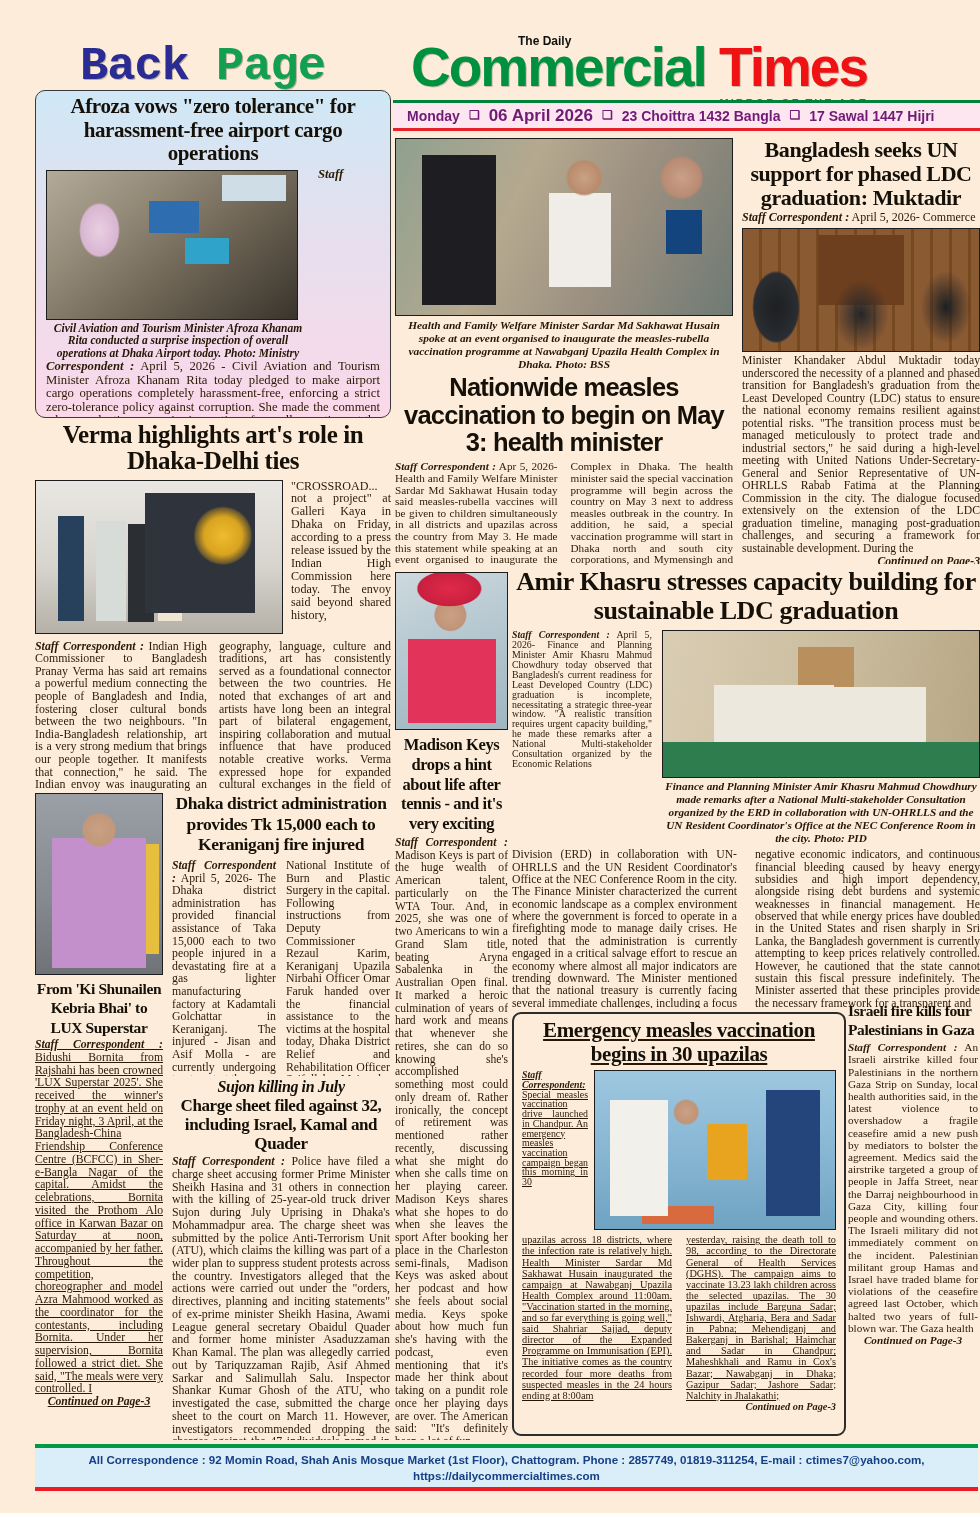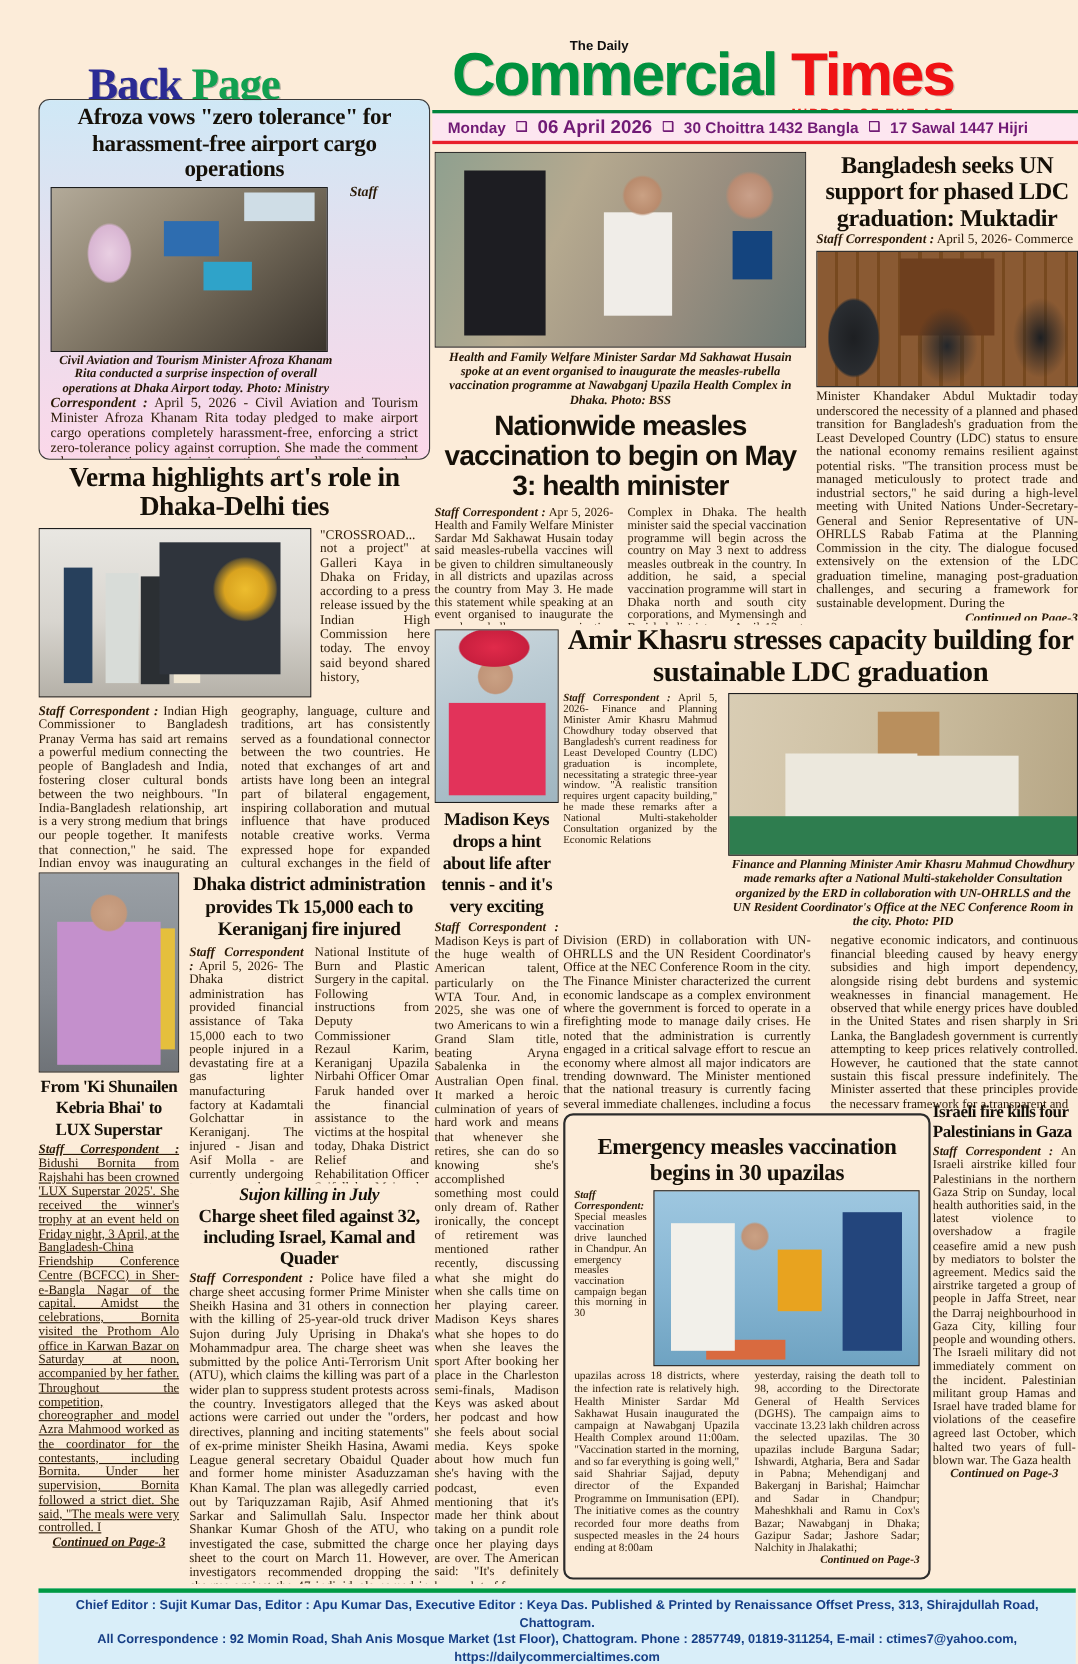--- a/index.html
+++ b/index.html
@@ -3,22 +3,22 @@
 <meta charset="utf-8">
 <style>
   * { margin:0; padding:0; box-sizing:border-box; }
   html,body { background:#e9e2d5; }
   .page {
     position:relative; width:980px; height:1513px; margin:0 auto;
     background:#fcecd9; overflow:hidden;
     font-family:"Liberation Serif", serif; color:#271605;
   }
   
-  .backpage { position:absolute; left:80px; top:52px; font-family:Liberation Serif, serif;
-    font-weight:bold; font-size:41px; letter-spacing:-1px; text-shadow:1px 1px 0 rgba(60,60,60,.35); }
+  .backpage { position:absolute; left:80px; top:40px; font-family:Liberation Mono, monospace;
+    font-weight:bold; font-size:47px; letter-spacing:-1px; text-shadow:1px 1px 0 rgba(60,60,60,.35); }
   .backpage .w1 { color:#2b2b94; }
   .backpage .w2 { color:#12a050; }
   .masthead { position:absolute; left:400px; top:28px; width:478px; text-align:center; }
   .the-daily { position:absolute; left:118px; top:6px; font-family:"Liberation Sans",sans-serif;
     font-weight:bold; font-size:12px; color:#101010; }
   .mast-title { padding-top:12px; font-family:"Liberation Sans",sans-serif; font-weight:bold;
     font-size:55px; letter-spacing:-2px; line-height:1; white-space:nowrap; text-shadow:1px 1px 0 rgba(80,80,80,.3);}
   .mast-title .green { color:#00913e; }
   .mast-title .red { color:#f01114; }
   .mirror { margin-top:2px; padding-right:10px; text-align:right; font-family:"Liberation Sans",sans-serif;
@@ -95,21 +95,21 @@
   
   .afroza-box { left:35px; top:90px; width:356px; height:328px;
     background:linear-gradient(180deg,#cfe8f6 0%,#e6dfee 45%,#fbd8e9 100%);
     border:1.5px solid #3a3a3a; border-radius:10px; padding:4px 10px; }
   .afroza-box .headline { font-size:21px; line-height:1.12; }
   .afroza-box .body-t { font-size:12.7px; line-height:1.06; margin-top:2px; }
   .afroza-fig { float:left; width:264px; margin:2px 8px 0 0; }
   .afroza-fig .photo { width:252px; height:150px; }
   .afroza-fig .caption { font-size:11.5px; line-height:1.12; margin-top:2px; }
   .emer-box { left:512px; top:1012px; width:334px; height:424px;
-    border:2px solid #2c2c2c; border-radius:9px; padding:16px 8px; }
+    border:2px solid #2c2c2c; border-radius:9px; padding:4px 8px;text-decoration:underline; }
   
   .footer { position:absolute; left:35px; top:1444px; width:943px;
     border-top:4px solid #009a44; border-bottom:4px solid #ed1c24;
     background:#d9eef9; padding:4px 6px; text-align:center;
     font-family:"Liberation Sans",sans-serif; font-weight:bold; font-size:11.6px;
     line-height:1.35; color:#173f86; }
 </style>
 </head>
 <body>
 
@@ -125,21 +125,21 @@
       <span class="green">Commercial</span>
       <span class="red">Times</span>
     </div>
     <div class="mirror">MIRROR OF THE AGE</div>
   </div>
   <div class="dateline">
     <span>Monday</span>
     <span class="glyph">❑</span>
     <span class="big">06 April 2026</span>
     <span class="glyph">❑</span>
-    <span>30 Choittra 1432 Bangla</span>
+    <span>23 Choittra 1432 Bangla</span>
     <span class="glyph">❑</span>
     <span>17 Sawal 1447 Hijri</span>
   </div>
 
   <div class="abs afroza-box">
     <div class="headline serif-h">Afroza vows "zero tolerance" for harassment-free airport cargo operations</div>
     <div class="body-t">
       <div class="afroza-fig">
         <div class="photo ph-cockpit"></div>
         <div class="caption">Civil Aviation and Tourism Minister Afroza Khanam Rita conducted a surprise inspection of overall operations at Dhaka Airport today. Photo: Ministry</div>
@@ -283,17 +283,16 @@
   <div class="abs" style="left:848px; top:1002px; width:130px; height:440px;">
     <div class="headline serif-h" style="font-size:15.5px; line-height:1.2; text-align:left;">Israeli fire kills four Palestinians in Gaza</div>
     <div class="body-t" style="font-size:11.2px; line-height:1.09; margin-top:2px;">
       <span class="byline">Staff Correspondent :</span>
       <span>An Israeli airstrike killed four Palestinians in the northern Gaza Strip on Sunday, local health authorities said, in the latest violence to overshadow a fragile ceasefire amid a new push by mediators to bolster the agreement. Medics said the airstrike targeted a group of people in Jaffa Street, near the Darraj neighbourhood in Gaza City, killing four people and wounding others. The Israeli military did not immediately comment on the incident. Palestinian militant group Hamas and Israel have traded blame for violations of the ceasefire agreed last October, which halted two years of full-blown war. The Gaza health</span>
       <span class="continued-c">Continued on Page-3</span>
     </div>
   </div>
 
   <div class="footer">
-    <div>Chief Editor : Sujit Kumar Das, Editor : Apu Kumar Das, Executive Editor : Keya Das. Published &amp; Printed by Renaissance Offset Press, 313, Shirajdullah Road, Chattogram.</div>
     <div>All Correspondence : 92 Momin Road, Shah Anis Mosque Market (1st Floor), Chattogram. Phone : 2857749, 01819-311254, E-mail : ctimes7@yahoo.com, https://dailycommercialtimes.com</div>
   </div>
 
 </div>
 
 </body></html>

